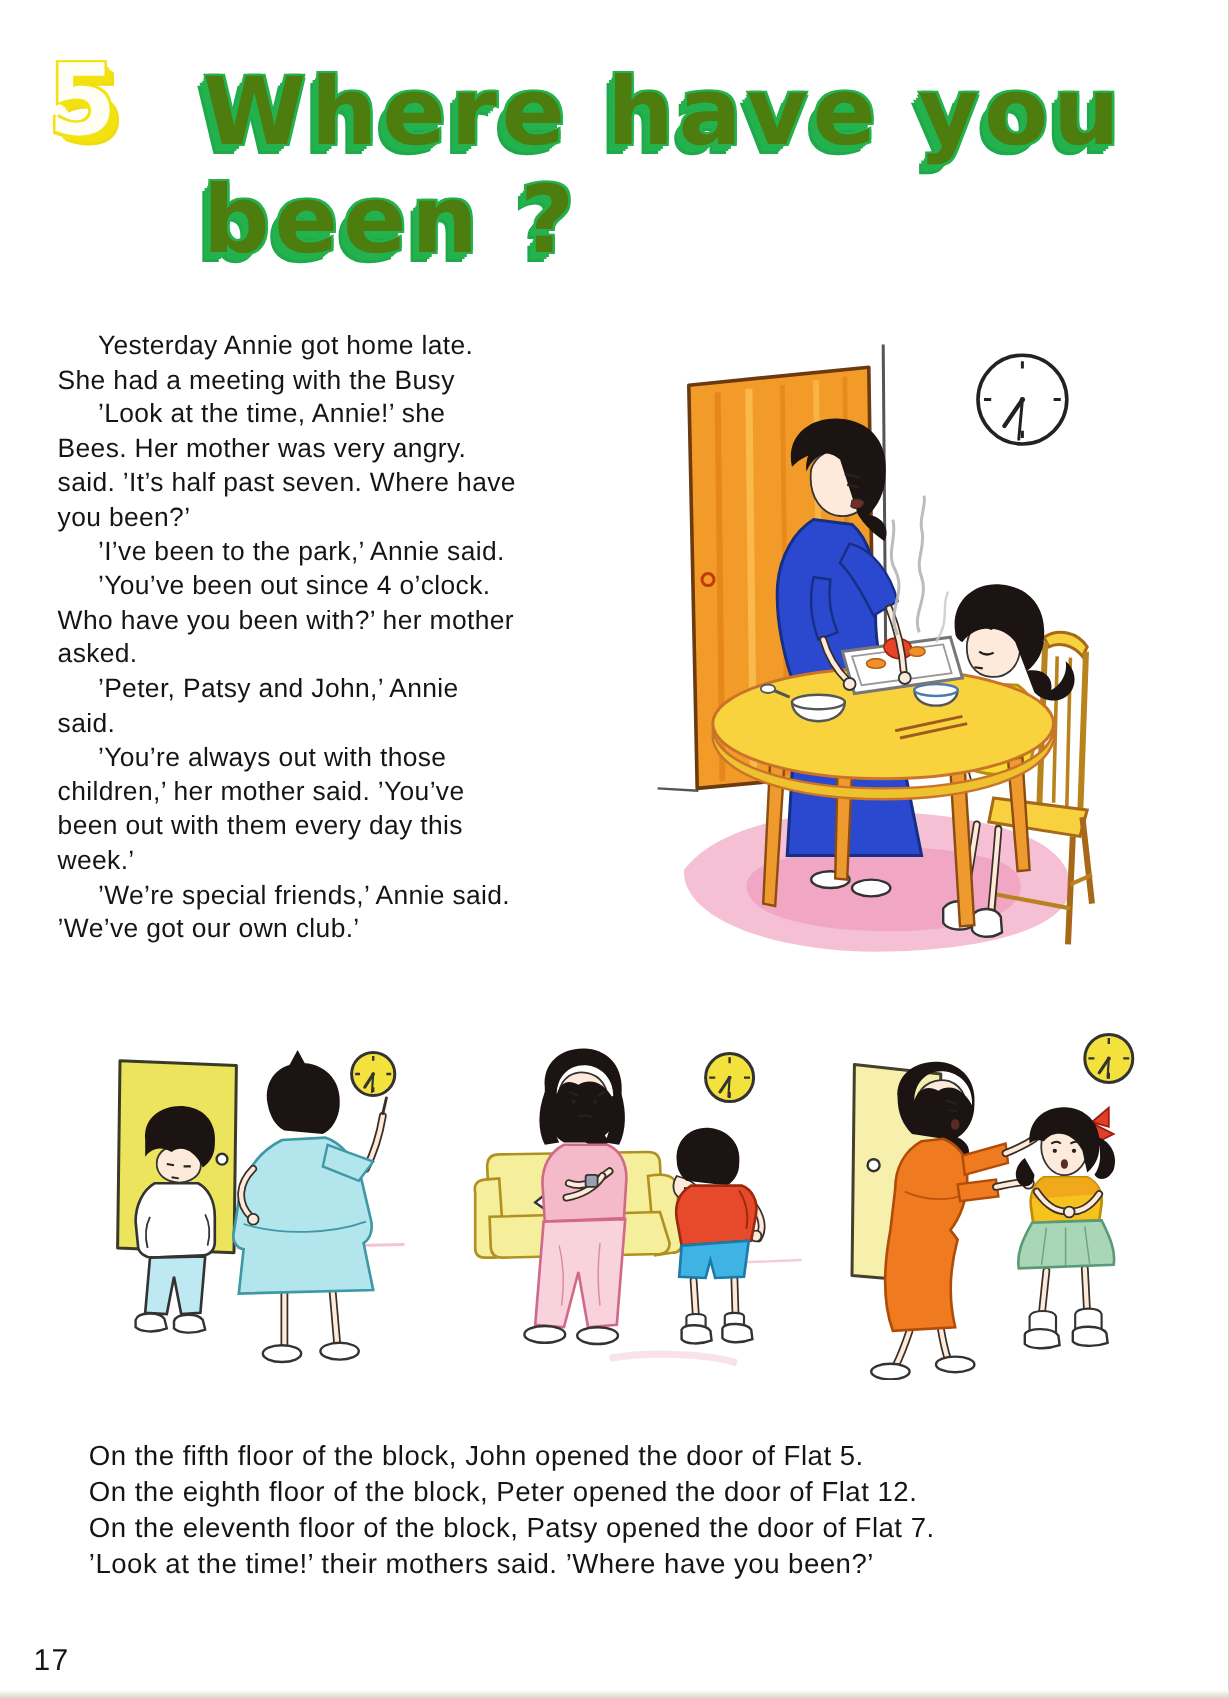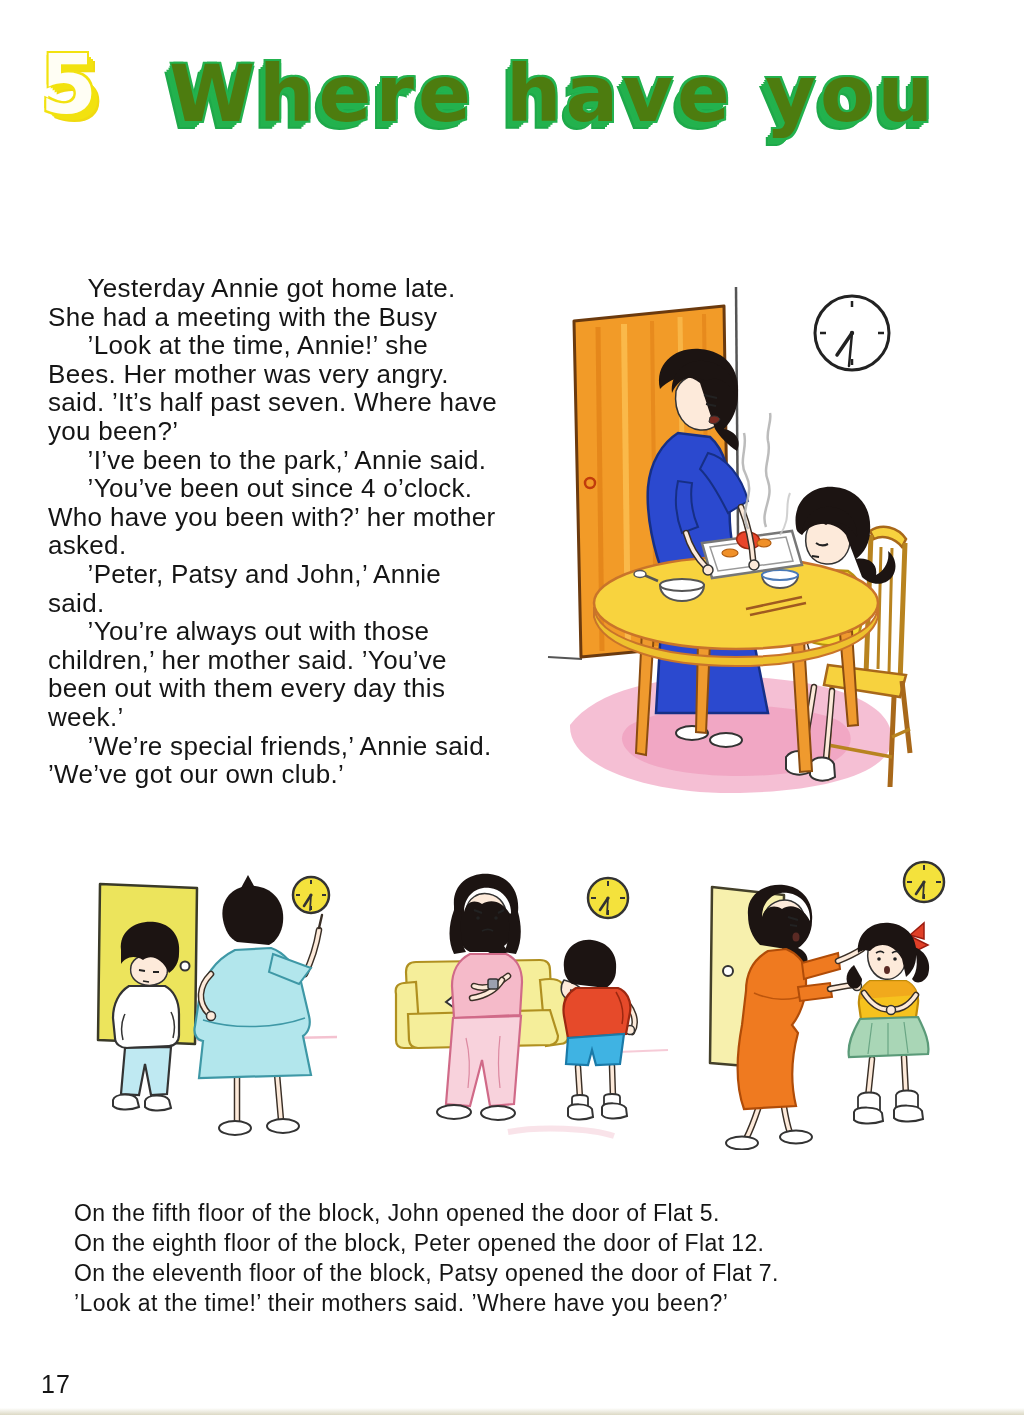--- a/index.html
+++ b/index.html
@@ -24,50 +24,51 @@
   }
   .title .tline{
     display:block;
     text-shadow:
       -2px -2px 0 #23b24e, 2px -2px 0 #23b24e, -2px 2px 0 #23b24e, 2px 2px 0 #23b24e,
       -3px 4px 0 #23b24e, -5px 6px 0 #23b24e, -7px 8px 0 #1ea94a;
   }
   
   .story{
     position:absolute;left:48px;top:274px;width:472px;
-    font-size:26px;line-height:28.6px;letter-spacing:.3px;white-space:nowrap;
+    font-size:22px;line-height:28.6px;letter-spacing:.3px;white-space:nowrap;
   }
   .story div{height:28.6px;}
   
   .footer-text{
     position:absolute;left:74px;top:1198px;width:880px;
     font-size:23px;line-height:30px;letter-spacing:.4px;white-space:nowrap;
   }
   
   figure{position:absolute;margin:0;padding:0;}
   .illus-main{left:540px;top:285px;width:400px;height:515px;}
   .scene1{left:85px;top:870px;width:255px;height:280px;}
   .scene2{left:390px;top:868px;width:280px;height:282px;}
   .scene3{left:692px;top:855px;width:290px;height:295px;}
   figure svg{display:block;width:100%;height:100%;}
   
-  .page-number{position:absolute;left:41px;top:1370px;font-size:25px;letter-spacing:1px;}
+  .page-number{position:absolute;left:28px;top:1370px;font-size:25px;letter-spacing:1px;}
   .page-edge{position:absolute;left:0;bottom:0;width:1024px;height:7px;
     background:linear-gradient(#ffffff, #dcd9c4);}
   .limb{stroke:#3a2f26;stroke-width:6.5;fill:none;stroke-linecap:round;}
   .limb2{stroke:#fdeada;stroke-width:3.6;fill:none;stroke-linecap:round;}
 </style>
 </head>
 <body>
 
 <div class="page">
 
   <div class="lesson-num">5</div>
   <h1 class="title">
     <span class="tline">Where have you</span>
+    <span class="tline">been ?</span>
   </h1>
 
   <div class="story">
     <div>  Yesterday Annie got home late.</div>
     <div>She had a meeting with the Busy</div>
     <div>  ’Look at the time, Annie!’ she</div>
     <div>Bees. Her mother was very angry.</div>
     <div>said. ’It’s half past seven. Where have</div>
     <div>you been?’</div>
     <div>  ’I’ve been to the park,’ Annie said.</div>

